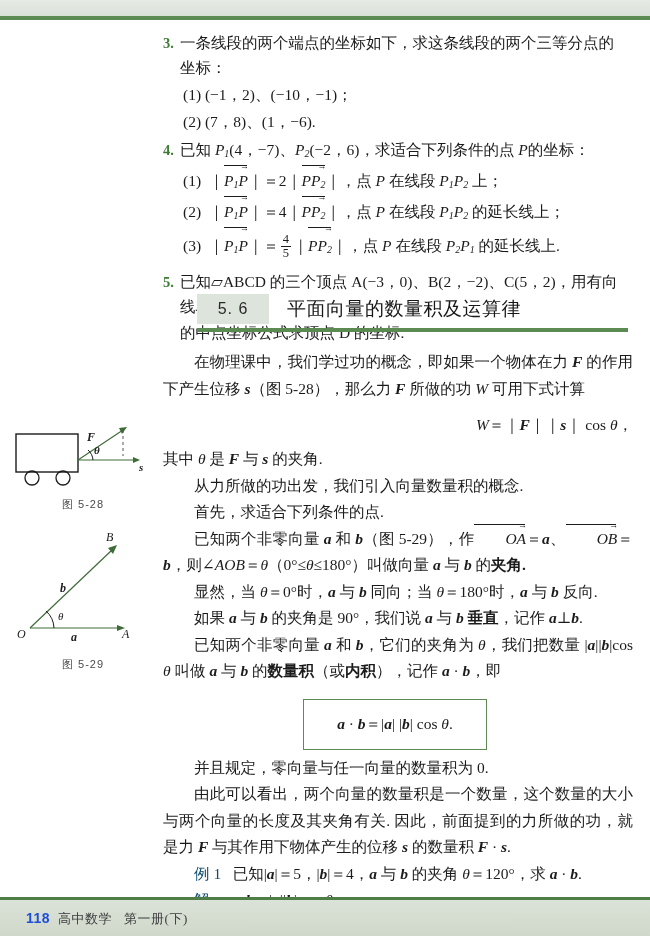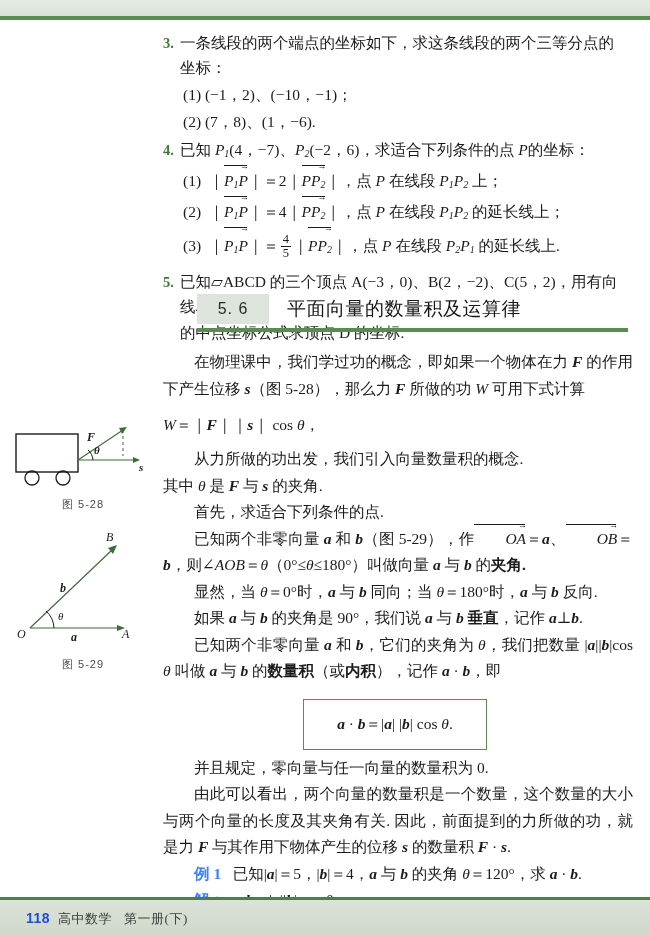--- a/index.html
+++ b/index.html
@@ -172,37 +172,37 @@
   }
   p.para {
     margin: 0;
     font-size: 15.5px;
     line-height: 26.5px;
     text-indent: 2em;
     text-align: justify;
   }
   p.flush { text-indent: 0; }
   .disp {
-    text-align: left;
+    text-align: right;
     font-size: 15.5px;
     line-height: 26px;
     margin: 10px 0 8px 0;
   }
   .bold-cn { font-weight: bold; }
 
   .formula-box {
     width: 182px;
     margin: 14px 0 5px 140px;
     border: 1.3px solid #5f8a56;
     text-align: center;
     padding: 14px 0 14px 0;
     font-size: 15.5px;
   }
 
-  .ex-label { color: #3b82f6; font-weight: bold; }
+  .ex-label { color: #0c4a6e; font-weight: normal; }
 
   
   .fig {
     position: absolute;
     width: 150px;
     text-align: center;
   }
   .fig-cap {
     font-family: "Liberation Sans", sans-serif;
     font-size: 11px;
@@ -270,25 +270,25 @@
 <div class="body">
 
   <p class="para">
     在物理课中，我们学过功的概念，即如果一个物体在力 <span class="bi">F</span> 的作用下产生位移 <span class="bi">s</span>（图 5-28），那么力 <span class="bi">F</span> 所做的功 <span class="it">W</span> 可用下式计算
   </p>
 
   <div class="disp">
     <span class="it">W</span>＝｜<span class="bi">F</span>｜｜<span class="bi">s</span>｜ cos <span class="it">θ</span>，
   </div>
 
-  <p class="para">从力所做的功出发，我们引入向量数量积的概念.</p>
-
   <p class="para flush">
     其中 <span class="it">θ</span> 是 <span class="bi">F</span> 与 <span class="bi">s</span> 的夹角.
   </p>
+
+  <p class="para">从力所做的功出发，我们引入向量数量积的概念.</p>
 
   <p class="para">首先，求适合下列条件的点.</p>
 
   <p class="para">
     已知两个非零向量 <span class="bi">a</span> 和 <span class="bi">b</span>（图 5-29），作<span class="ovr"><span class="it">OA</span><span class="ah">→</span></span>＝<span class="bi">a</span>、<span class="ovr"><span class="it">OB</span><span class="ah">→</span></span>＝<span class="bi">b</span>，则∠<span class="it">AOB</span>＝<span class="it">θ</span>（0°≤<span class="it">θ</span>≤180°）叫做向量 <span class="bi">a</span> 与 <span class="bi">b</span> 的<span class="bold-cn">夹角.</span>
   </p>
 
   <p class="para">
     显然，当 <span class="it">θ</span>＝0°时，<span class="bi">a</span> 与 <span class="bi">b</span> 同向；当 <span class="it">θ</span>＝180°时，<span class="bi">a</span> 与 <span class="bi">b</span> 反向.
   </p>

